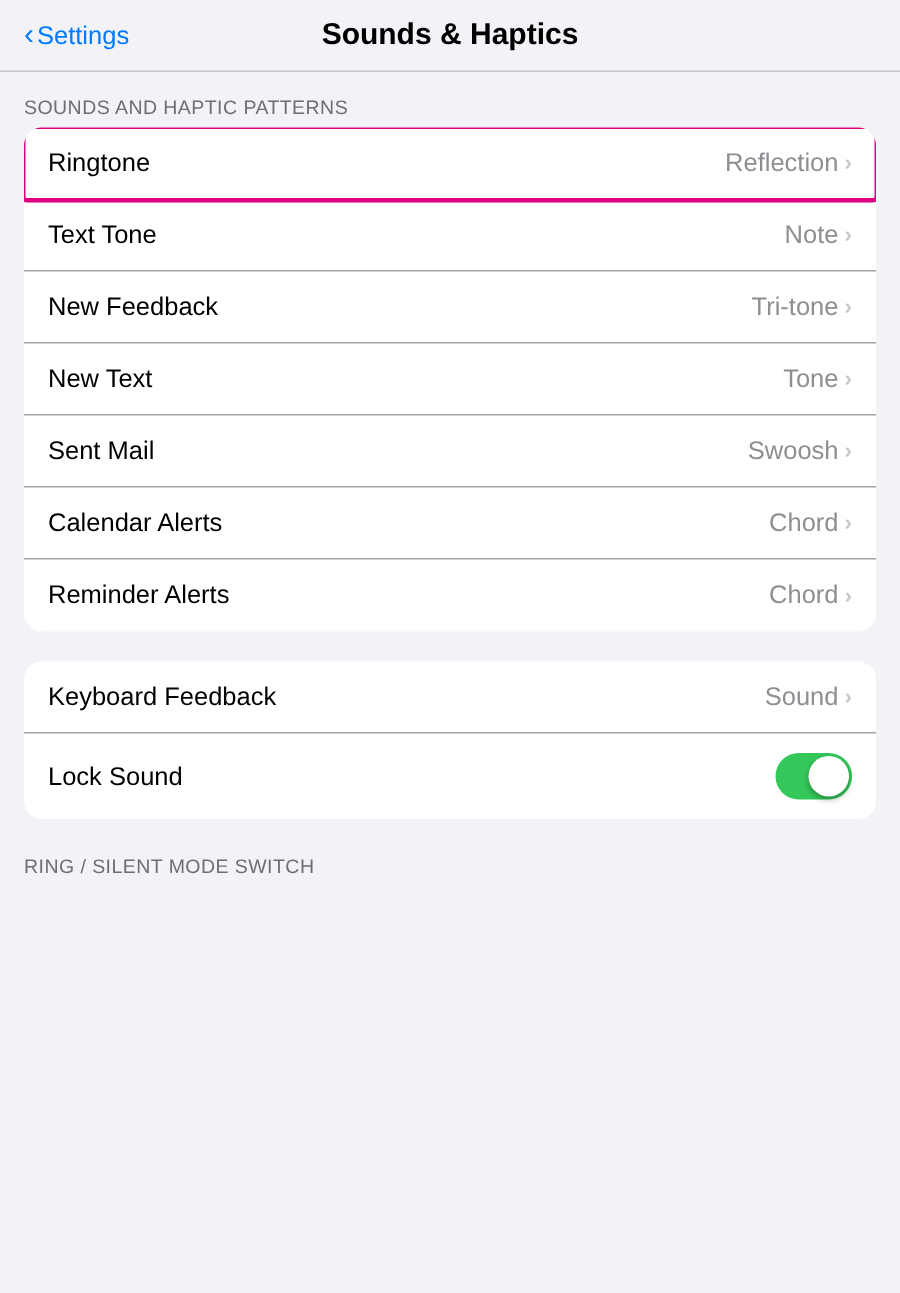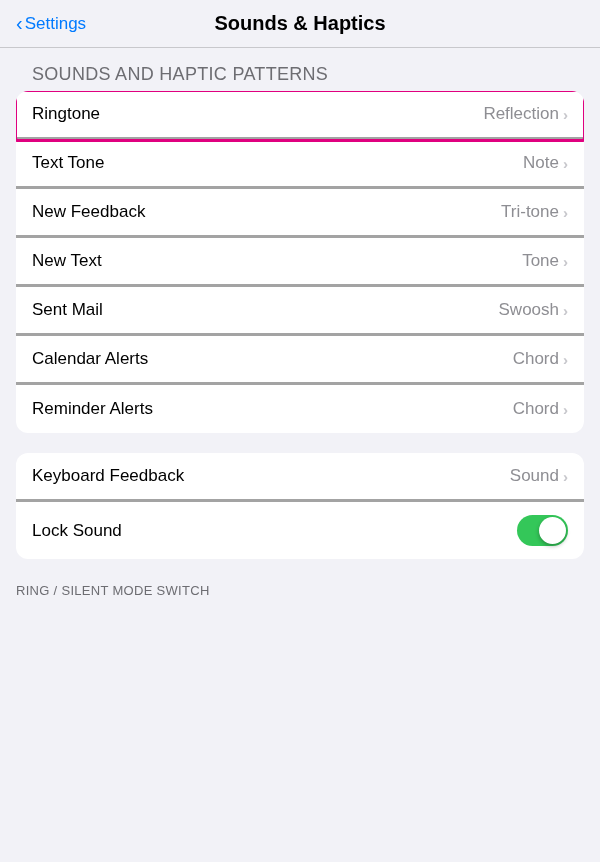--- a/index.html
+++ b/index.html
@@ -43,41 +43,40 @@
       margin-top: -1px;
     }
 
     .header-title {
       font-size: 20px;
       font-weight: 600;
       color: #000;
     }
 
     .section-label {
-      font-size: 18px;
+      font-size: 13px;
       color: #6d6d72;
       text-transform: uppercase;
       letter-spacing: 0.3px;
       padding: 16px 16px 6px 16px;
-      margin-left: 16px;
     }
 
     .settings-group {
       background-color: #fff;
       border-radius: 12px;
       margin: 0 16px 20px 16px;
       overflow: hidden;
     }
 
     .settings-row {
       display: flex;
       align-items: center;
       justify-content: space-between;
       padding: 13px 16px;
-      border-bottom: 3px solid #a3a3a3;
+      border-bottom: 1px solid #a3a3a3;
       min-height: 48px;
     }
 
     .settings-row:last-child {
       border-bottom: none;
     }
 
     .settings-row.highlighted {
       outline: 3px solid #e0007f;
       outline-offset: -1px;

